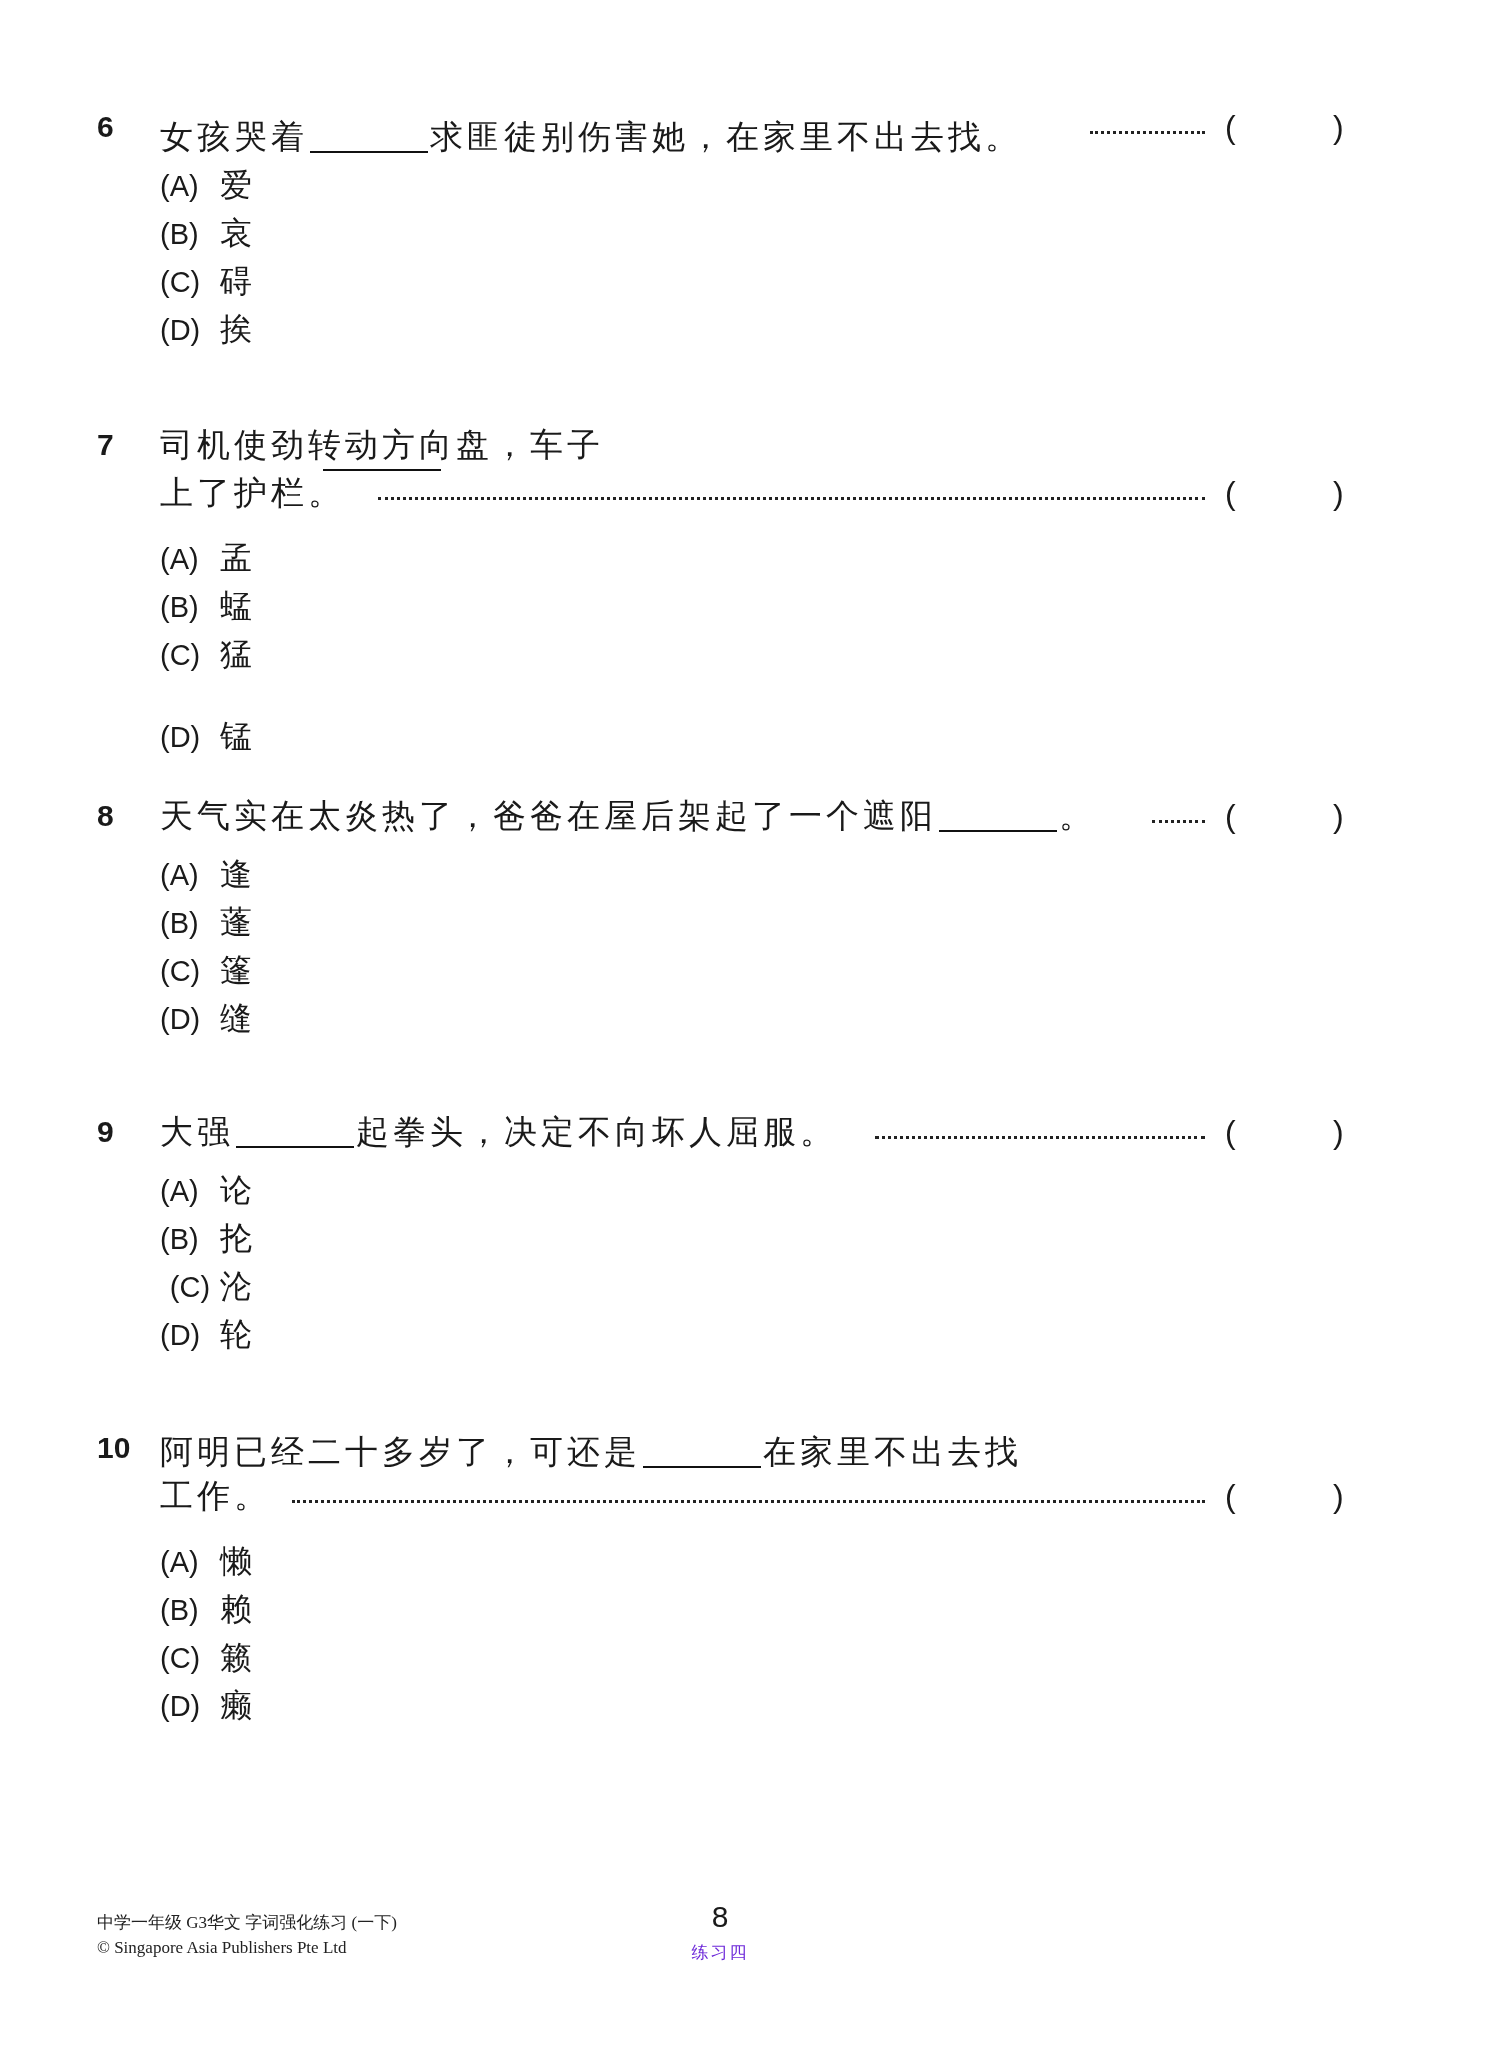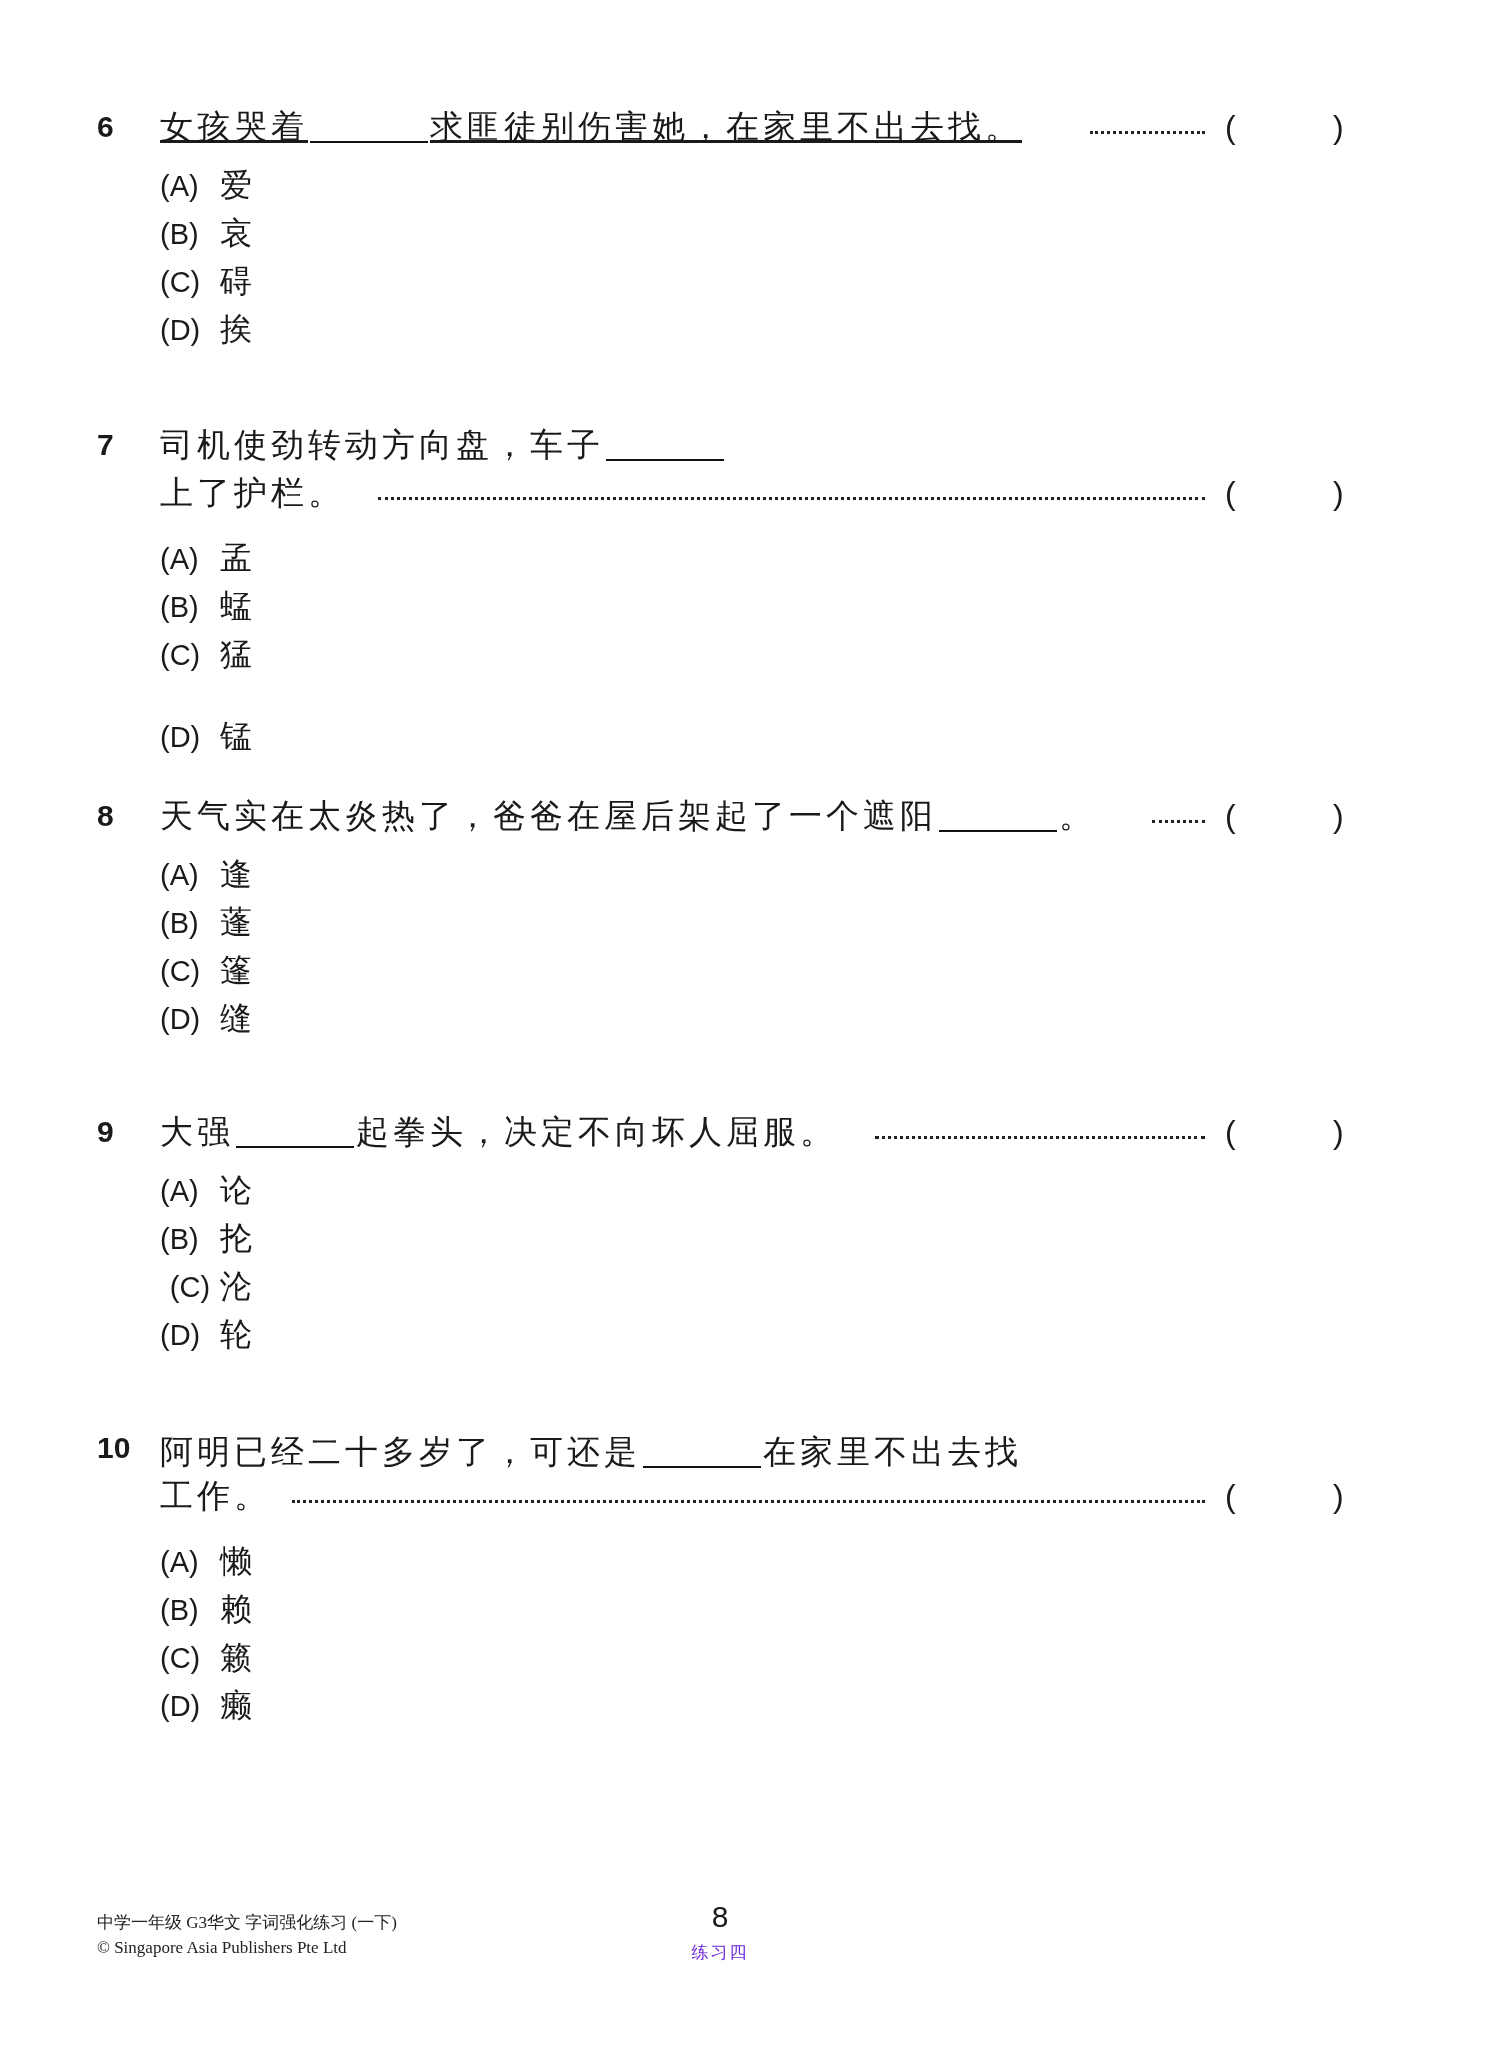--- a/index.html
+++ b/index.html
@@ -20,39 +20,39 @@
   .footer-page { position: absolute; left: 690px; top: 1900px; width: 60px; text-align: center; font-family: "Liberation Sans", sans-serif; font-size: 30px; line-height: 34px; }
   .footer-section { position: absolute; left: 680px; top: 1940px; width: 80px; text-align: center; font-family: "DejaVu Serif", serif; font-size: 17px; line-height: 24px; color: #6d28d9; letter-spacing: 2px; }
 </style>
 </head>
 <body>
 
 <div class="page">
 
   <div class="q" style="top:103px;">
     <div class="qnum">6</div>
-    <div class="line" style="top:0;text-decoration:underline;">
+    <div class="line" style="top:10px;">
       <span>女孩哭着</span>
       <span class="blank"></span>
       <span>求匪徒别伤害她，在家里不出去找。</span>
     </div>
     <div class="dots" style="left:1090px; width:115px; top:0;"></div>
     <div class="answer-box" style="top:0;">
       <span class="paren" style="left:0;">(</span>
       <span class="paren" style="left:108px;">)</span>
     </div>
     <div class="opt" style="top:58px;"><span class="opt-letter">(A)</span><span class="opt-char">爱</span></div>
     <div class="opt" style="top:106px;"><span class="opt-letter">(B)</span><span class="opt-char">哀</span></div>
     <div class="opt" style="top:154px;"><span class="opt-letter">(C)</span><span class="opt-char">碍</span></div>
     <div class="opt" style="top:202px;"><span class="opt-letter">(D)</span><span class="opt-char">挨</span></div>
   </div>
 
   <div class="q" style="top:421px;">
     <div class="qnum">7</div>
-    <div class="line" style="top:0;">
+    <div class="line" style="top:0;flex-direction:column;">
       <span>司机使劲转动方向盘，车子</span>
       <span class="blank"></span>
     </div>
     <div class="line" style="top:48px;">
       <span>上了护栏。</span>
     </div>
     <div class="dots" style="left:378px; width:827px; top:48px;"></div>
     <div class="answer-box" style="top:48px;">
       <span class="paren" style="left:0;">(</span>
       <span class="paren" style="left:108px;">)</span>

